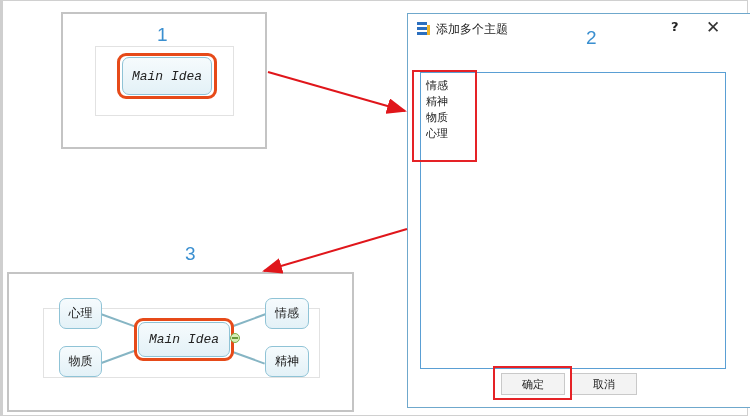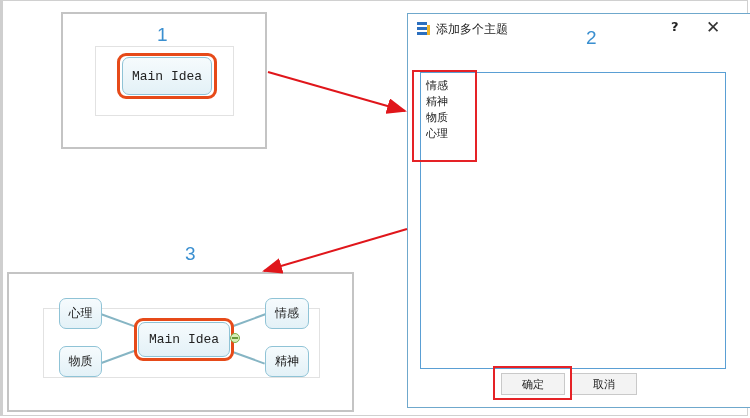--- a/index.html
+++ b/index.html
@@ -6,21 +6,21 @@
   body { width:750px; height:418px; background:#ffffff; position:relative; overflow:hidden;
          font-family:"DejaVu Sans", sans-serif; }
   .outer-frame { position:absolute; left:0; top:0; width:748px; height:416px;
                  border:1px solid #d0d0d0; border-left:3px solid #cfcfcf; box-sizing:border-box; }
   .panel { position:absolute; border:2px solid #c4c4c4; box-sizing:border-box; background:#fff; }
   .step-num { position:absolute; color:#3a8fd0; font-size:19px; font-family:"Liberation Sans", sans-serif; }
   .canvas { position:absolute; border:1px solid #e2e2e2; box-sizing:border-box; background:#fff; }
   .topic { position:absolute; box-sizing:border-box; border:1px solid #8fc3d6; border-radius:7px;
            background:linear-gradient(#f6fbfd,#e3f1f7); display:flex; align-items:center; justify-content:center;
            font-size:12px; color:#222; }
-  .main-topic { font-family:"Liberation Mono", monospace; font-size:13px; color:#222; }
+  .main-topic { font-family:"Liberation Mono", monospace; font-size:13px; color:#222;font-style:italic; }
   .hl-orange { position:absolute; border:3px solid #e64a19; border-radius:9px; box-sizing:border-box; }
   .hl-red { position:absolute; border:2px solid #e52226; box-sizing:border-box; }
   .dialog { position:absolute; left:407px; top:13px; width:346px; height:395px;
             border:1px solid #6fa8cc; box-sizing:border-box; background:#fff;padding-left:44px; }
   .dialog-title { position:absolute; left:0; top:0; right:0; height:30px; }
   .dlg-icon { position:absolute; left:9px; top:8px; width:13px; height:13px; }
   .dlg-title-text { position:absolute; left:28px; top:7px; font-size:12px; color:#222; }
   .dlg-help { position:absolute; left:263px; top:5px; font-size:13px; color:#222; font-weight:bold; }
   .dlg-close { position:absolute; left:298px; top:3px; font-size:17px; color:#333; }
   .dlg-label { position:absolute; left:12px; top:39px; font-size:11px; color:#222; }

